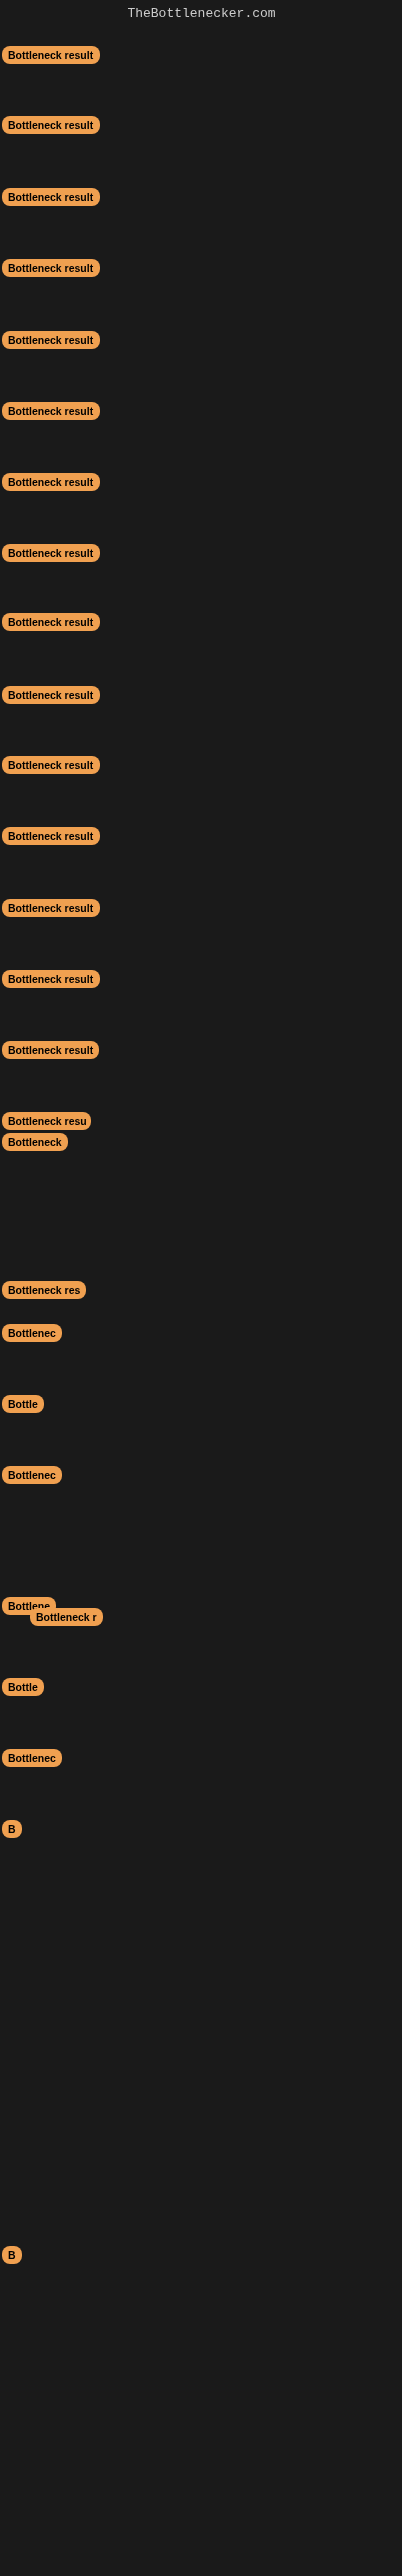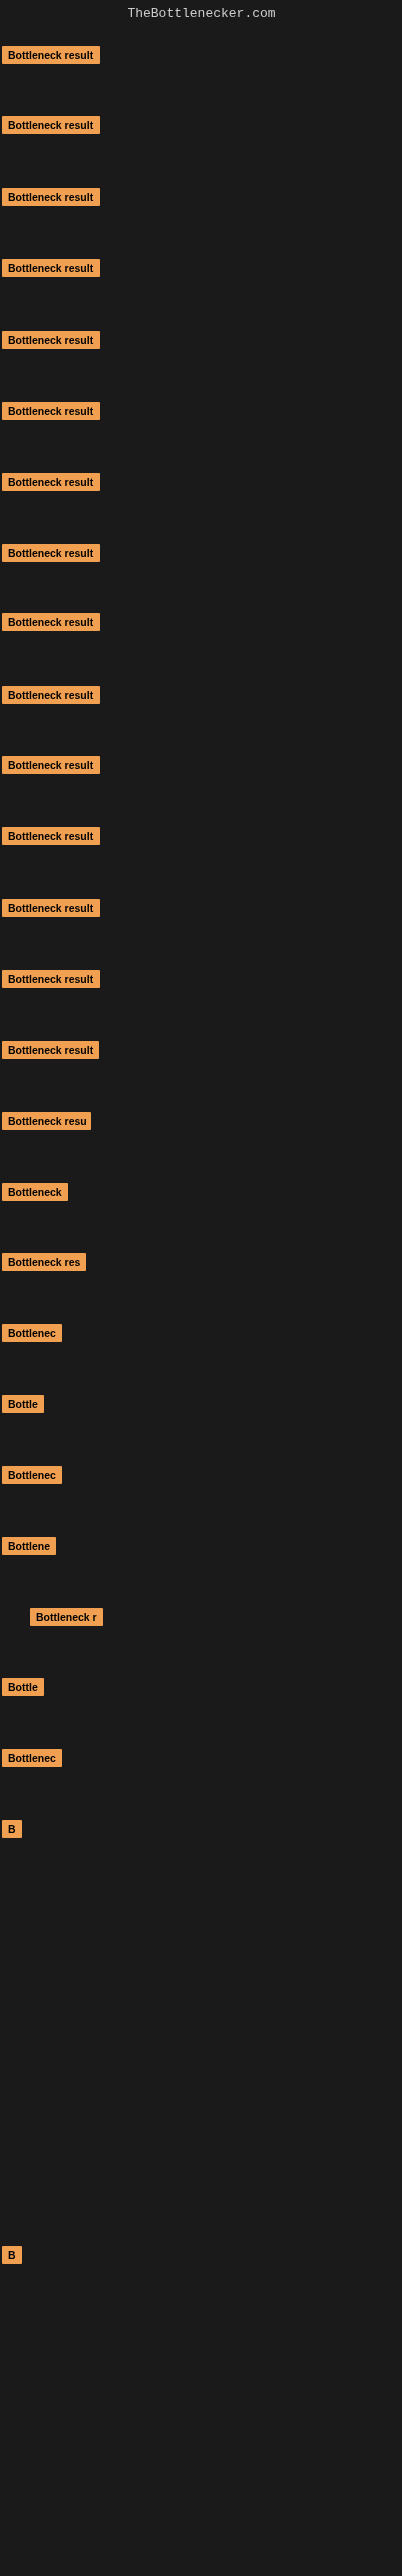--- a/index.html
+++ b/index.html
@@ -26,21 +26,21 @@
       font-family: Liberation Mono, monospace;
     }
 
     .bottleneck-badge {
       display: inline-block;
       background-color: #f0a050;
       color: #000000;
       font-size: 10.5px;
       font-weight: bold;
       padding: 3.2px 6.4px;
-      border-radius: 1px;
+      border-radius: 8px;
       white-space: nowrap;
       overflow: hidden;
     }
   </style>
 </head>
 <body style="position: relative;">
 
 <div>
   <div class="site-title">TheBottlenecker.com</div>
 </div>
@@ -57,24 +57,24 @@
 <div style="position: absolute; top: 473px; left: 1.6px;"><div class="bottleneck-badge" style="max-width: 110px;">Bottleneck result</div></div>
 <div style="position: absolute; top: 544px; left: 1.6px;"><div class="bottleneck-badge" style="max-width: 110px;">Bottleneck result</div></div>
 <div style="position: absolute; top: 613px; left: 1.6px;"><div class="bottleneck-badge" style="max-width: 109px;">Bottleneck result</div></div>
 <div style="position: absolute; top: 686px; left: 1.6px;"><div class="bottleneck-badge" style="max-width: 107px;">Bottleneck result</div></div>
 <div style="position: absolute; top: 756px; left: 1.6px;"><div class="bottleneck-badge" style="max-width: 105px;">Bottleneck result</div></div>
 <div style="position: absolute; top: 827px; left: 1.6px;"><div class="bottleneck-badge" style="max-width: 104px;">Bottleneck result</div></div>
 <div style="position: absolute; top: 899px; left: 1.6px;"><div class="bottleneck-badge" style="max-width: 101px;">Bottleneck result</div></div>
 <div style="position: absolute; top: 970px; left: 1.6px;"><div class="bottleneck-badge" style="max-width: 99px;">Bottleneck result</div></div>
 <div style="position: absolute; top: 1041px; left: 1.6px;"><div class="bottleneck-badge" style="max-width: 97px;">Bottleneck result</div></div>
 <div style="position: absolute; top: 1112px; left: 1.6px;"><div class="bottleneck-badge" style="max-width: 89px;">Bottleneck resu</div></div>
-<div style="position: absolute; top: 1183px; left: 1.6px;"><div class="bottleneck-badge" style="max-width: 71px;">Bottleneck</div></div>
-<div style="position: absolute; top: 1253px; left: 1.6px;"><div class="bottleneck-badge" style="max-width: 84px;">Bottleneck res</div></div>
+<div style="position: absolute; top: 1133px; left: 1.6px;"><div class="bottleneck-badge" style="max-width: 71px;">Bottleneck</div></div>
+<div style="position: absolute; top: 1253px; left: 1.6px;"><div class="bottleneck-badge" style="max-width: 84px; margin-top: 28px;">Bottleneck res</div></div>
 <div style="position: absolute; top: 1324px; left: 1.6px;"><div class="bottleneck-badge" style="max-width: 66px;">Bottlenec</div></div>
 <div style="position: absolute; top: 1395px; left: 1.6px;"><div class="bottleneck-badge" style="max-width: 50px;">Bottle</div></div>
 <div style="position: absolute; top: 1466px; left: 1.6px;"><div class="bottleneck-badge" style="max-width: 64px;">Bottlenec</div></div>
-<div style="position: absolute; top: 1537px; left: 1.6px;"><div class="bottleneck-badge" style="max-width: 60px;">Bottlene</div></div>
+<div style="position: absolute; top: 1597px; left: 1.6px;"><div class="bottleneck-badge" style="max-width: 60px;">Bottlene</div></div>
 <div style="position: absolute; top: 1608px; left: 1.6px; margin-left: 28px;"><div class="bottleneck-badge" style="max-width: 76px;">Bottleneck r</div></div>
 <div style="position: absolute; top: 1678px; left: 1.6px;"><div class="bottleneck-badge" style="max-width: 48px;">Bottle</div></div>
 <div style="position: absolute; top: 1749px; left: 1.6px;"><div class="bottleneck-badge" style="max-width: 63px;">Bottlenec</div></div>
 <div style="position: absolute; top: 1820px; left: 1.6px;"><div class="bottleneck-badge" style="max-width: 22.5px;">B</div></div>
 <div style="position: absolute; top: 2246px; left: 1.6px;"><div class="bottleneck-badge" style="max-width: 22.5px;">B</div></div>
 
 
 </body></html>

